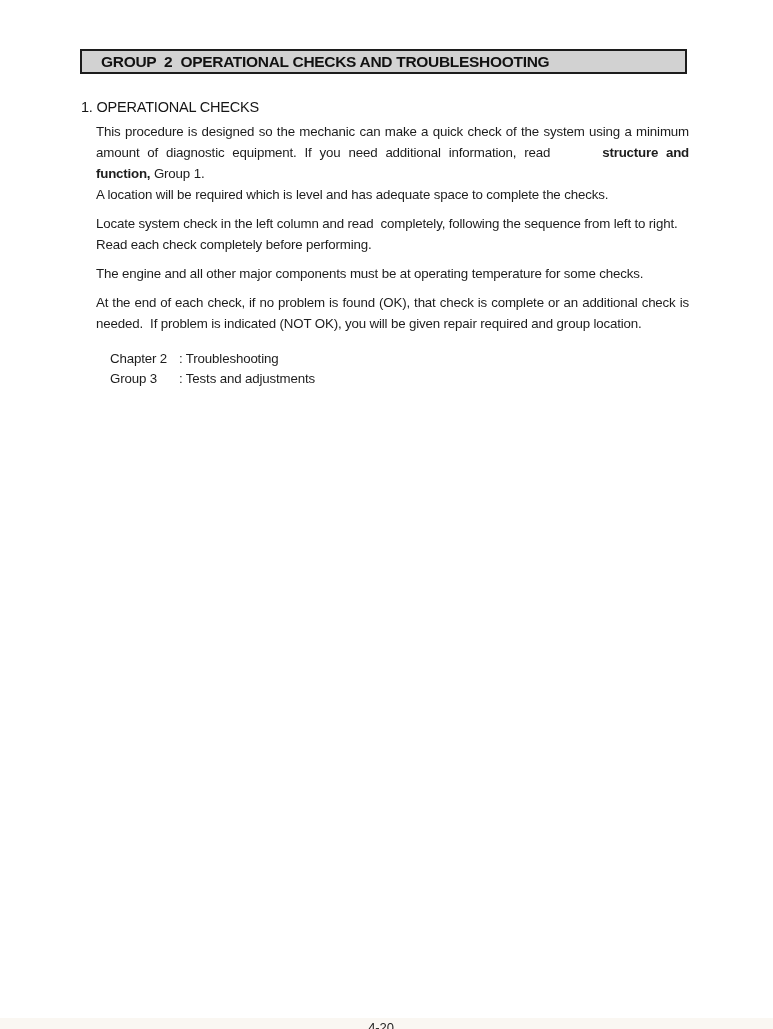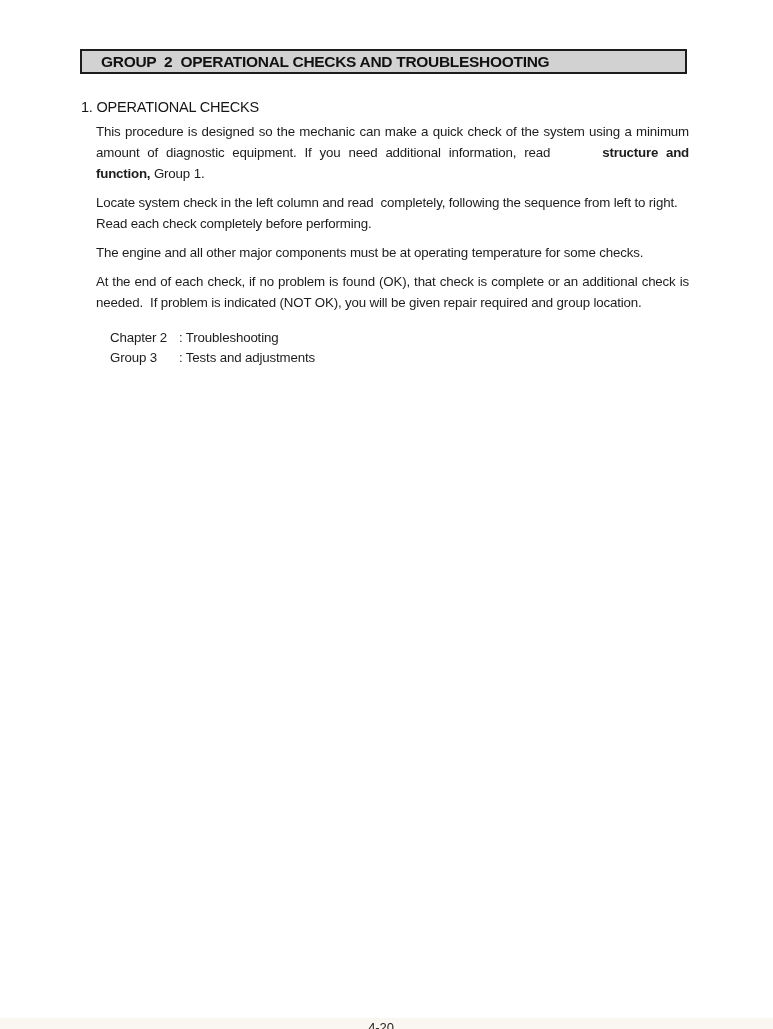--- a/index.html
+++ b/index.html
@@ -103,21 +103,21 @@
 <div class="page">
 
   <div class="banner">
     <span class="banner-title">GROUP  2  OPERATIONAL CHECKS AND TROUBLESHOOTING</span>
   </div>
 
   <h1 class="section-heading">1. OPERATIONAL CHECKS</h1>
 
   <div class="body-text">
 
-    <p><span>This procedure is designed so the mechanic can make a quick check of the system using a minimum amount of diagnostic equipment. If you need additional information, read </span><b>structure and function,</b><span> Group 1.</span><br></p>
+    <p><span>This procedure is designed so the mechanic can make a quick check of the system using a minimum amount of diagnostic equipment. If you need additional information, read </span><b>structure and function,</b><span> Group 1.</span><br><span>A location will be required which is level and has adequate space to complete the checks.</span></p>
 
     <p><span>Locate system check in the left column and read &nbsp;completely, following the sequence from left to right.</span><br><span>Read each check completely before performing.</span></p>
 
     <p><span>The engine and all other major components must be at operating temperature for some checks.</span></p>
 
     <p><span>At the end of each check, if no problem is found (OK), that check is complete or an additional check is needed. &nbsp;If problem is indicated (NOT OK), you will be given repair required and group location.</span><br></p>
 
     <div class="refs">
       <div class="ref-row">
         <span class="ref-label">Chapter 2</span>

